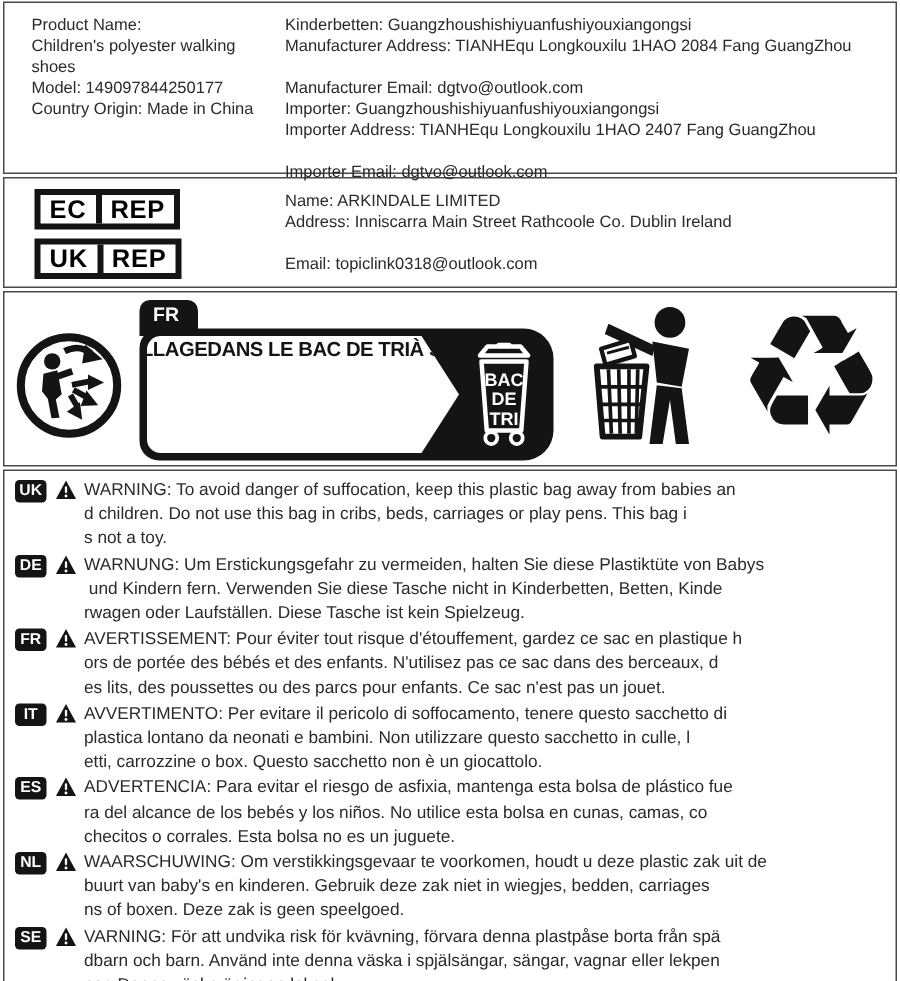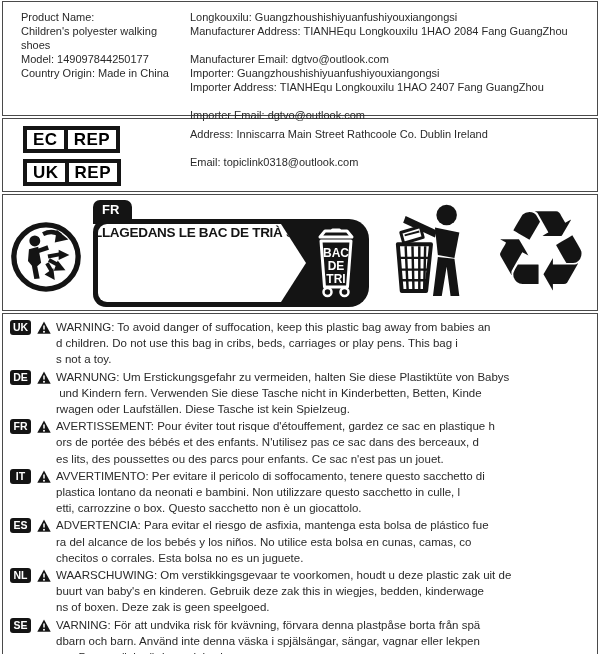--- a/index.html
+++ b/index.html
@@ -101,21 +101,21 @@
 <div class="page">
 
   <section class="box cols" id="box-top">
     <div class="col-left">
       <div class="line">Product Name:</div>
       <div class="line">Children's polyester walking shoes</div>
       <div class="line">Model: 149097844250177</div>
       <div class="line">Country Origin: Made in China</div>
     </div>
     <div class="col-right">
-      <div class="line">Longkouxilu: Guangzhoushishiyuanfushiyouxiangongsi</div>
+      <div class="line">Kinderbetten: Guangzhoushishiyuanfushiyouxiangongsi</div>
       <div class="line">Manufacturer Address: TIANHEqu Longkouxilu 1HAO 2084 Fang GuangZhou</div>
       <div class="line"></div>
       <div class="line">Manufacturer Email: dgtvo@outlook.com</div>
       <div class="line">Importer: Guangzhoushishiyuanfushiyouxiangongsi</div>
       <div class="line">Importer Address: TIANHEqu Longkouxilu 1HAO 2407 Fang GuangZhou</div>
       <div class="line"></div>
       <div class="line">Importer Email: dgtvo@outlook.com</div>
     </div>
   </section>
 
@@ -124,20 +124,21 @@
       <div class="rep-symbol">
         <span class="cell">EC</span>
         <span class="cell">REP</span>
       </div>
       <div class="rep-symbol">
         <span class="cell">UK</span>
         <span class="cell">REP</span>
       </div>
     </div>
     <div class="col-right">
+      <div class="line">Name: ARKINDALE LIMITED</div>
       <div class="line">Address: Inniscarra Main Street Rathcoole Co. Dublin Ireland</div>
       <div class="line"></div>
       <div class="line">Email: topiclink0318@outlook.com</div>
     </div>
   </section>
 
   <section class="box" id="box-triman">
     <div class="strip">
 
       <div class="triman-wrap">
@@ -276,21 +277,21 @@
     <div class="warning-row">
       <span class="lang-badge">NL</span>
       <span class="tri-wrap">
         <svg width="14" height="13" viewBox="0 0 24 22">
             <polygon points="12,0.5 23.5,21.5 0.5,21.5" fill="#141414"></polygon>
             <rect x="10.7" y="7" width="2.6" height="8" rx="1.3" fill="#fff"></rect>
             <circle cx="12" cy="18.2" r="1.7" fill="#fff"></circle>
           </svg>
       </span>
       <div class="warning-text">WAARSCHUWING: Om verstikkingsgevaar te voorkomen, houdt u deze plastic zak uit de
-buurt van baby's en kinderen. Gebruik deze zak this in wiegjes, bedden, kinderwage
+buurt van baby's en kinderen. Gebruik deze zak niet in wiegjes, bedden, carriages
 ns of boxen. Deze zak is geen speelgoed.</div>
     </div>
 
     <div class="warning-row">
       <span class="lang-badge">SE</span>
       <span class="tri-wrap">
         <svg width="14" height="13" viewBox="0 0 24 22">
             <polygon points="12,0.5 23.5,21.5 0.5,21.5" fill="#141414"></polygon>
             <rect x="10.7" y="7" width="2.6" height="8" rx="1.3" fill="#fff"></rect>
             <circle cx="12" cy="18.2" r="1.7" fill="#fff"></circle>

